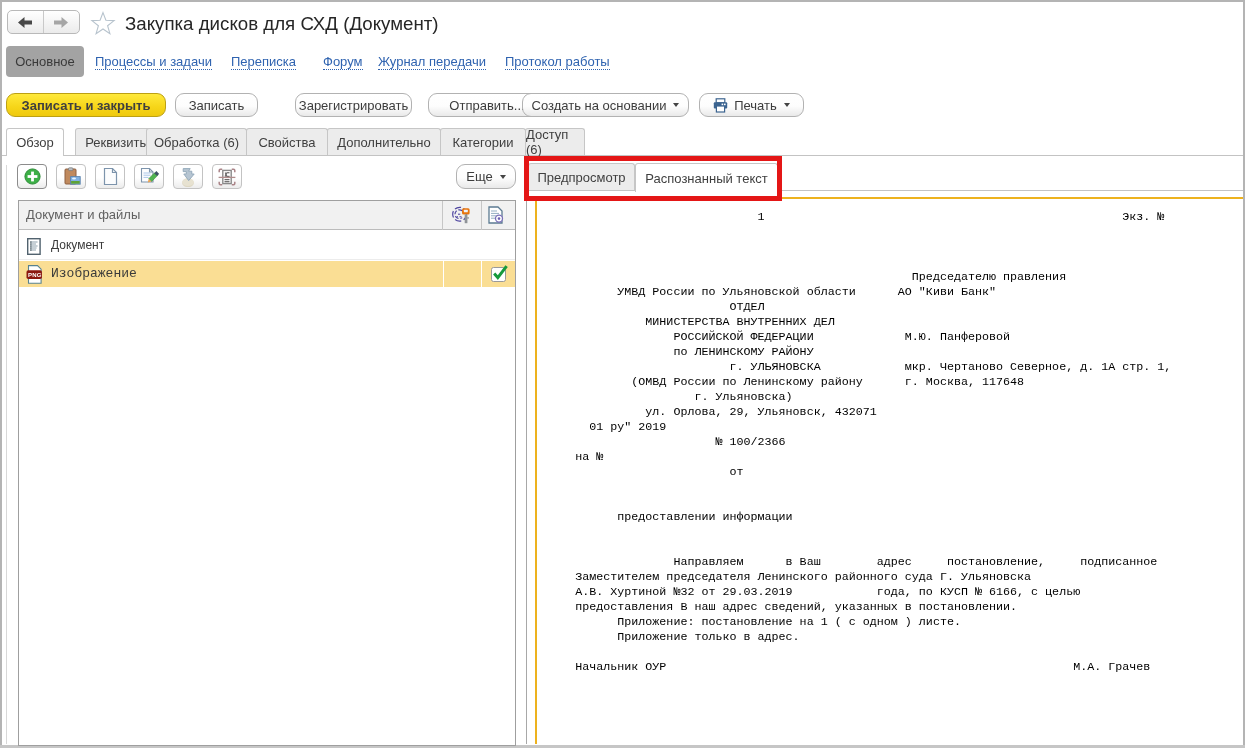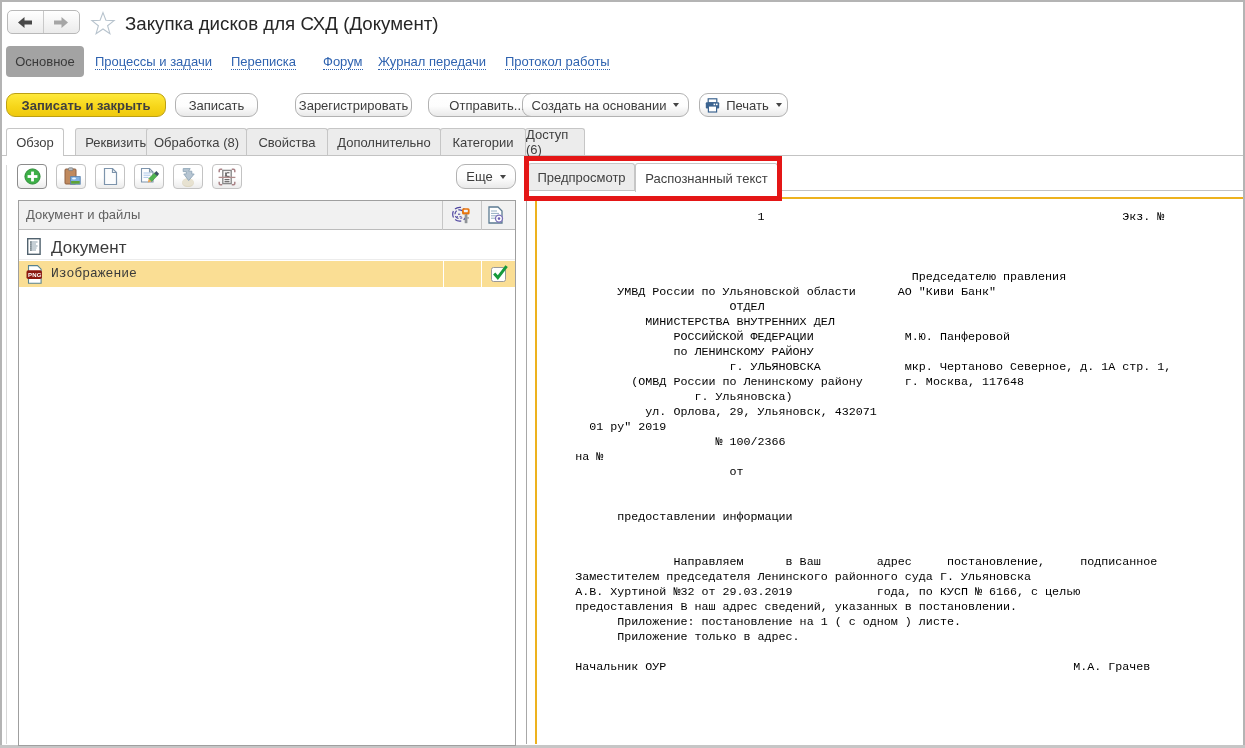--- a/index.html
+++ b/index.html
@@ -44,32 +44,32 @@
 <div class="link" style="left:231px;">Переписка</div>
 <div class="link" style="left:317px;margin-left:6px;">Форум</div>
 <div class="link" style="left:378px;">Журнал передачи</div>
 <div class="link" style="left:505px;">Протокол работы</div>
 
 <div class="btn" style="left:6px;top:93px;width:160px;background:linear-gradient(#ffe93b,#f6d518 60%,#efc90e);border-color:#bca014;font-weight:bold;color:#3f3f3f;">Записать и закрыть</div>
 <div class="btn" style="left:175px;top:93px;width:83px;">Записать</div>
 <div class="btn" style="left:267px;top:93px;width:117px;margin-left:28px;">Зарегистрировать</div>
 <div class="btn" style="left:428px;top:93px;width:118px;">Отправить...</div>
 <div class="btn" style="left:522px;top:93px;width:167px;">Создать на основании<span class="caret"></span></div>
-<div class="btn" style="left:699px;top:93px;width:89px;">
+<div class="btn" style="left:699px;top:93px;width:105px;">
  <svg width="15" height="15" viewBox="0 0 15 15" style="margin-right:6px;">
   <rect x="3.2" y="0.8" width="8.6" height="4" fill="#ffffff" stroke="#3c6490" stroke-width="1.2"></rect>
   <rect x="0.8" y="4.2" width="13.4" height="6.2" rx="1" fill="#3c6490"></rect>
   <rect x="3.4" y="8" width="8.2" height="6" fill="#ffffff" stroke="#3c6490" stroke-width="1.2"></rect>
   <rect x="8.6" y="5.6" width="1.6" height="1.6" fill="#fff"></rect>
       <rect x="11" y="5.6" width="1.6" height="1.6" fill="#fff"></rect>
  </svg>Печать<span class="caret"></span></div>
 
 <div class="abs" style="left:2px;top:155px;width:1241px;height:1px;background:#c3c3c3;"></div>
 <div class="tab" style="left:75px;width:84px;">Реквизиты</div>
-<div class="tab" style="left:146px;width:101px;">Обработка (8)</div>
+<div class="tab" style="left:146px;width:101px;">Обработка (6)</div>
 <div class="tab" style="left:246px;width:82px;">Свойства</div>
 <div class="tab" style="left:327px;width:114px;">Дополнительно</div>
 <div class="tab" style="left:440px;width:86px;">Категории</div>
 <div class="tab" style="left:525px;width:60px;">Доступ (6)</div>
 <div class="tab" style="left:6px;width:58px;height:28px;background:#ffffff;z-index:2;">Обзор</div>
 
 <div class="abs" style="left:6px;top:165px;width:1px;height:579px;background:#d8d8d8;"></div>
 
 <div class="tbtn" style="left:17px;border-color:#8c8c8c;">
  <svg width="17" height="17" viewBox="0 0 17 17">
@@ -181,21 +181,21 @@
       <path d="M3.6 12 h5.4"></path>
     </g>
  <g fill="#44555f">
       <rect x="3" y="3.5" width="1.6" height="1.1"></rect>
       <rect x="3" y="5.5" width="1.6" height="1.1"></rect>
       <rect x="3" y="7.5" width="1.6" height="1.1"></rect>
       <rect x="3" y="9.5" width="1.6" height="1.1"></rect>
       <rect x="3" y="11.5" width="1.6" height="1.1"></rect>
     </g>
 </svg>
-<div class="abs" style="left:51px;top:238px;font-size:17px;color:#3b3b3b;">Документ</div>
+<div class="abs" style="left:51px;top:238px;font-size:12px;color:#3b3b3b;">Документ</div>
 
 <div class="abs" style="left:19px;top:261px;width:496px;height:26px;background:#fade94;"></div>
 <div class="abs" style="left:443px;top:261px;width:1px;height:26px;background:#fff;"></div>
 <div class="abs" style="left:481px;top:261px;width:1px;height:26px;background:#fff;"></div>
 <svg class="abs" style="left:26px;top:265px;" width="17" height="19" viewBox="0 0 17 19">
  <path d="M2.5 0.6 h9 l3.6 3.6 v14 h-12.6 z" fill="#fff" stroke="#58828e" stroke-width="1.1"></path>
  <rect x="0.5" y="5.2" width="15.4" height="8.8" rx="1.8" fill="#8c1710"></rect>
  <text x="2.1" y="12" font-size="6" font-weight="bold" fill="#fff" font-family="Liberation Sans" letter-spacing="0.15">PNG</text>
 </svg>
 <div class="abs" style="left:51px;top:266px;font-size:13px;color:#3b3b3b;font-family:Liberation Mono, monospace;">Изображение</div>

